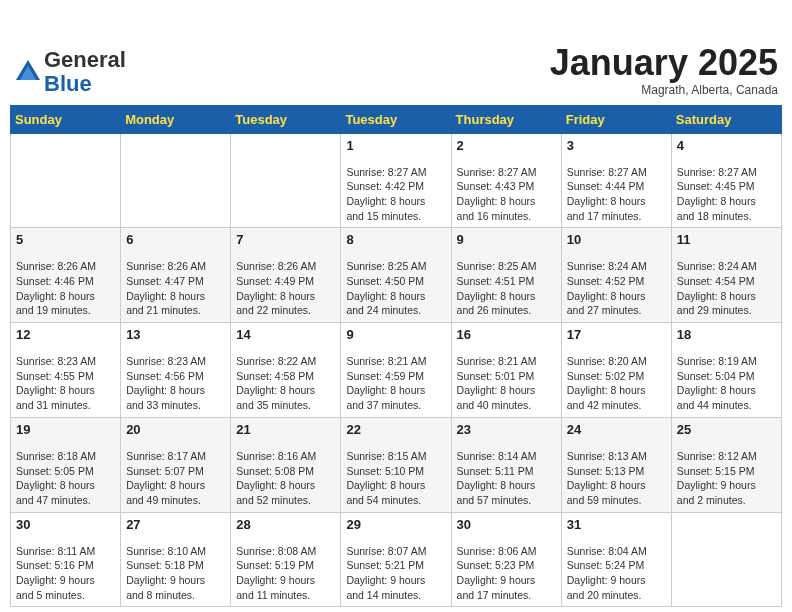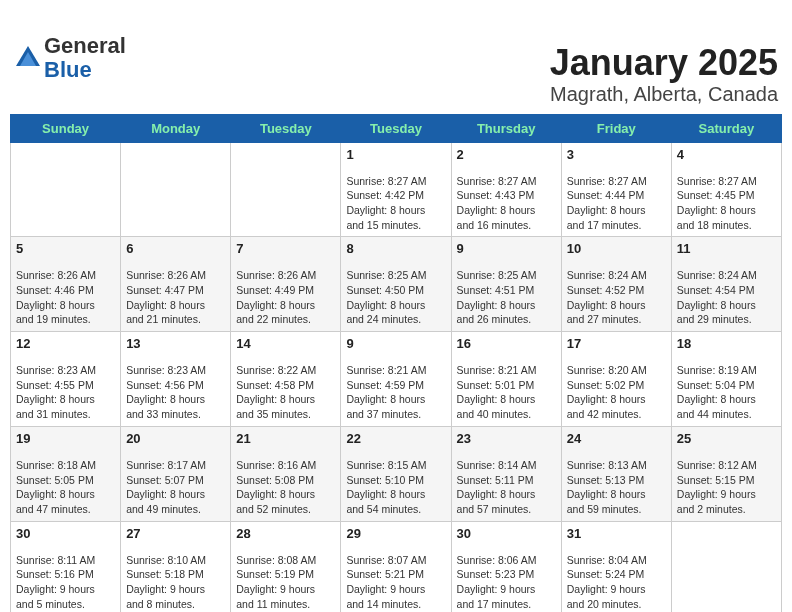--- a/index.html
+++ b/index.html
@@ -6,21 +6,21 @@
     body {
       font-family: Arial, sans-serif;
       background: #fff;
       width: 792px;
       min-height: 612px;
       padding: 10px;
     }
     .header {
       display: flex;
       justify-content: space-between;
-      align-items: center;
+      align-items: flex-end;
       margin-bottom: 8px;
       padding: 0 4px;
     }
     .logo {
       display: flex;
       align-items: center;
     }
     .logo-text {
       font-size: 22px;
       font-weight: bold;
@@ -37,35 +37,35 @@
       text-align: right;
     }
     .month-title {
       font-size: 36px;
       font-weight: bold;
       color: #222;
       line-height: 1.1;
       margin-top: 33px;
     }
     .location {
-      font-size: 20px;
+      font-size: 12px;
       color: #444;
     }
     .calendar {
       width: 100%;
       border-collapse: collapse;
       table-layout: fixed;
     }
     .calendar th {
       background: #1a5fa8;
-      color: #86efac;
+      color: #fde047;
       font-size: 13px;
       font-weight: bold;
       padding: 6px 4px;
-      text-align: center;
+      text-align: left;
       border: 1px solid #1a5fa8;
     }
     .calendar td {
       border: 1px solid #ccc;
       vertical-align: top;
       padding: 4px 5px;
       height: 90px;
       font-size: 11px;
       color: #222;
       background: #fff;

